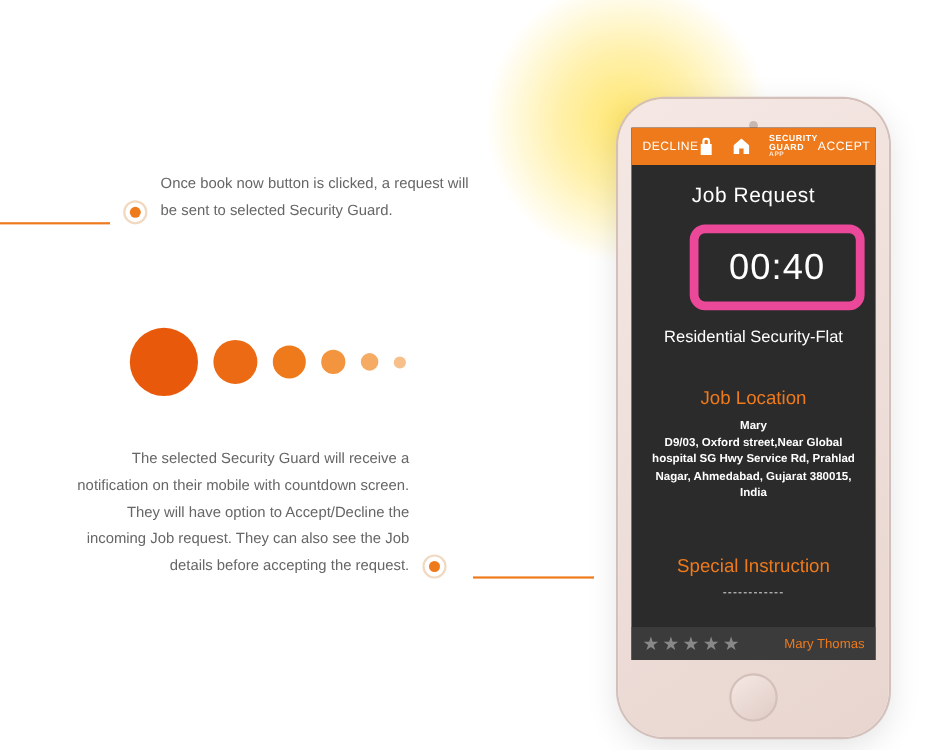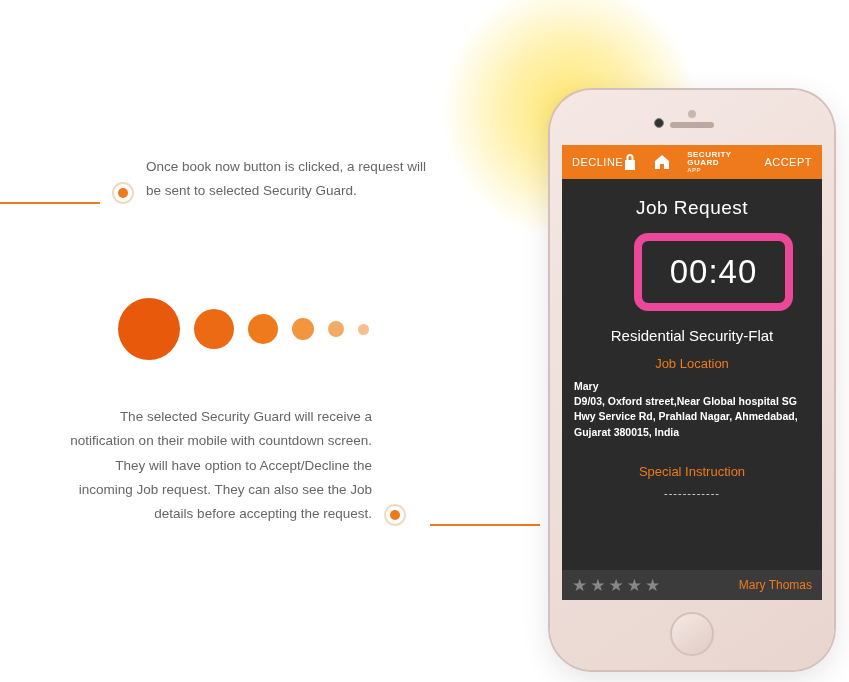--- a/index.html
+++ b/index.html
@@ -93,26 +93,26 @@
     .d2 { width: 40px; height: 40px; background: #ec6a14; }
     .d3 { width: 30px; height: 30px; background: #ef7a1b; }
     .d4 { width: 22px; height: 22px; background: #f2953e; }
     .d5 { width: 16px; height: 16px; background: #f5ab64; }
     .d6 { width: 11px; height: 11px; background: #f7bf8a; }
 
     
     .phone {
       position: absolute;
       top: 90px;
-      left: 550px;
-      width: 284px;
+      left: 562px;
+      width: 246px;
       height: 580px;
       background: linear-gradient(145deg, #f5e8e4, #e8d5cf);
       border-radius: 42px;
-      padding: 55px 12px 70px 12px;
+      padding: 26px 12px 70px 12px;
       box-shadow: 0 0 0 2px #d4c0ba, 0 8px 30px rgba(0,0,0,0.12);
       z-index: 3;
     }
     .phone .speaker {
       position: absolute;
       top: 32px;
       left: 50%;
       transform: translateX(-50%);
       width: 44px;
       height: 6px;
@@ -183,21 +183,21 @@
       font-size: 8px;
       line-height: 1;
       font-weight: 600;
     }
     .logo-text .sub { font-size: 6px; opacity: 0.8; }
 
     .content {
       flex: 1;
       padding: 18px 12px 0 12px;
       color: #fff;
-      text-align: left;
+      text-align: center;
       display: flex;
       flex-direction: column;
       align-items: center;
     }
     .title {
       font-size: 19px;
       font-weight: 300;
       letter-spacing: 0.5px;
       margin-bottom: 14px;
     }
@@ -212,23 +212,24 @@
       font-variant-numeric: tabular-nums;
       margin-left: 43px;
     }
     .subtype {
       font-size: 15px;
       font-weight: 300;
       margin-bottom: 12px;
     }
     .section-h {
       color: #ef7a1b;
-      font-size: 13px;
+      font-size: 17px;
       font-weight: 500;
       margin-bottom: 8px;
+      margin-top: 25px;
     }
     .small {
       font-size: 10.5px;
       line-height: 1.45;
       font-weight: 600;
       margin-bottom: 24px;
     }
     .dash {
       font-size: 11px;
       letter-spacing: 1px;

